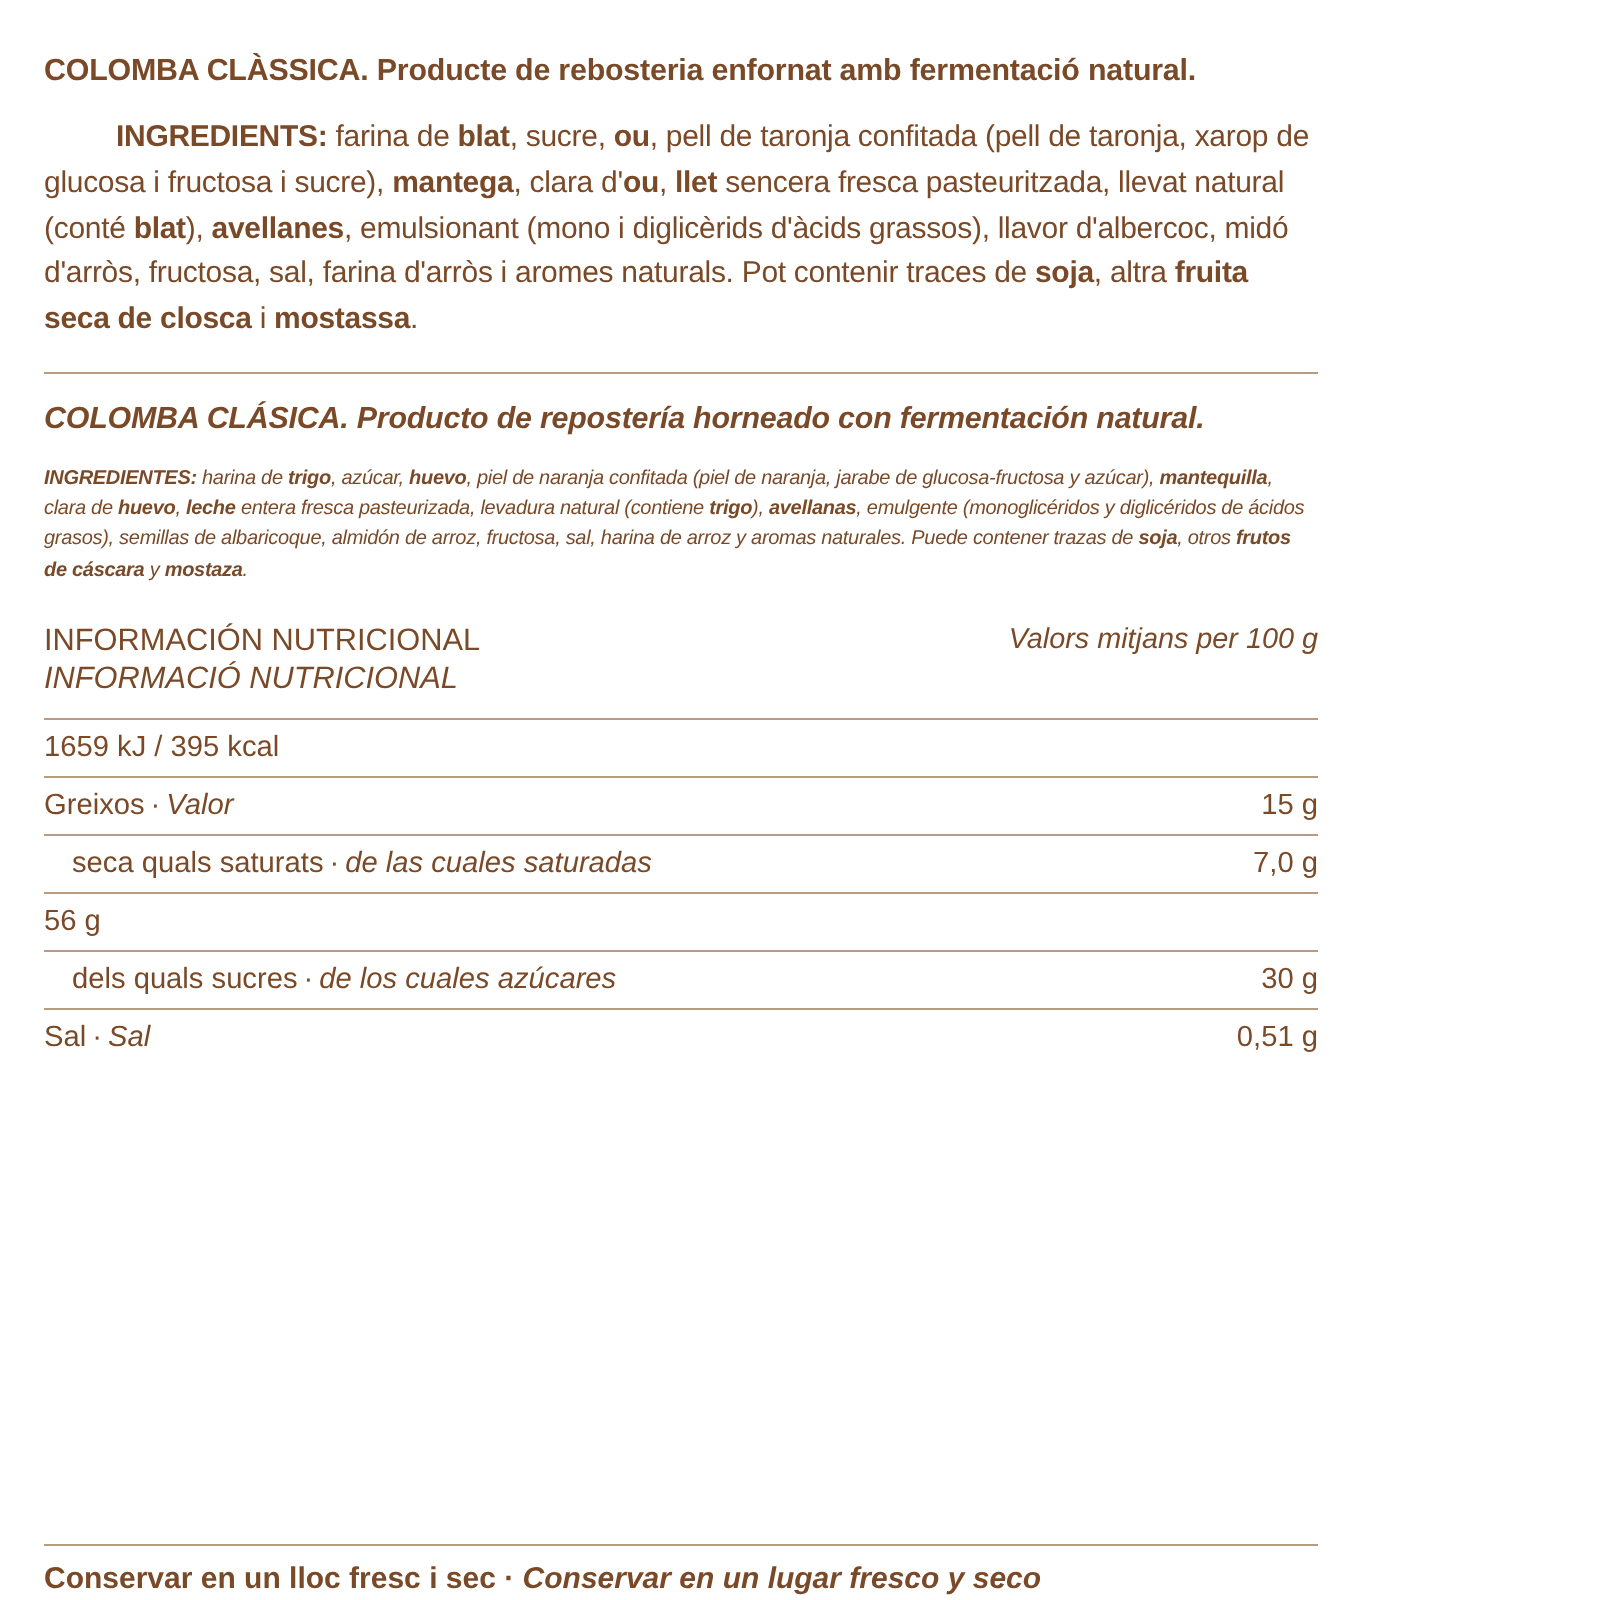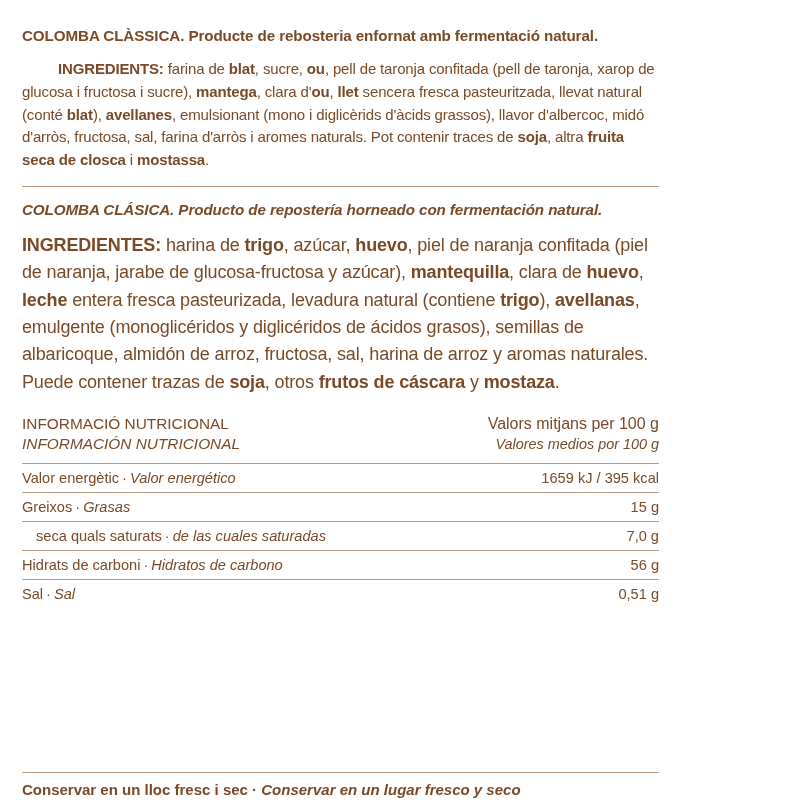--- a/index.html
+++ b/index.html
@@ -54,24 +54,25 @@
     font-size: 15.2px;
     line-height: 1.25;
     margin: 0 0 13px 0;
     color: #7a4a28;
     font-style: italic;
     letter-spacing: -0.1px;
   }
   .heading-es .b { font-weight: bold; }
 
   .para-es {
-    font-size: 18px;
+    font-size: 10px;
     line-height: 1.52;
     color: #7a4a28;
     margin: 0;
+    font-style: italic;
     letter-spacing: -0.15px;
   }
   .para-es .lbl { font-weight: bold; }
   .para-es b { font-weight: bold; }
 
   
   .nutri {
     margin-top: 18px;
   }
   .nutri-head {
@@ -158,57 +159,56 @@
     <span class="b">Producto de repostería horneado con fermentación natural.</span>
   </div>
 
   <p class="para-es">
     <span class="lbl">INGREDIENTES:</span><span> harina de <b>trigo</b>, azúcar, <b>huevo</b>, piel de naranja confitada (piel de naranja, jarabe de glucosa-fructosa y azúcar), <b>mantequilla</b>, clara de <b>huevo</b>, <b>leche</b> entera fresca pasteurizada, levadura natural (contiene <b>trigo</b>), <b>avellanas</b>, emulgente (monoglicéridos y diglicéridos de ácidos grasos), semillas de albaricoque, almidón de arroz, fructosa, sal, harina de arroz y aromas naturales. Puede contener trazas de <b>soja</b>, otros <b>frutos de cáscara</b> y <b>mostaza</b>.</span>
   </p>
 
   <div class="nutri">
     <div class="nutri-head">
       <div class="nutri-head-left">
+        <div>INFORMACIÓN NUTRICIONAL</div>
         <div>INFORMACIÓ NUTRICIONAL</div>
-        <div>INFORMACIÓN NUTRICIONAL</div>
       </div>
       <div class="nutri-head-right">
         <div>Valors mitjans per 100 g</div>
-        <div>Valores medios por 100 g</div>
-      </div>
-    </div>
-
-    <div class="nutri-row">
-      <div class="cell-label">
-        <span class="label-ca">Valor energètic</span><span class="sep">·</span><span class="label-es">Valor energético</span>
-      </div>
+      </div>
+    </div>
+
+    <div class="nutri-row">
       <div class="cell-value">1659 kJ / 395 kcal</div>
     </div>
 
     <div class="nutri-row">
       <div class="cell-label">
-        <span class="label-ca">Greixos</span><span class="sep">·</span><span class="label-es">Grasas</span>
+        <span class="label-ca">Greixos</span><span class="sep">·</span><span class="label-es">Valor</span>
       </div>
       <div class="cell-value">15 g</div>
     </div>
 
     <div class="nutri-row indent">
       <div class="cell-label">
         <span class="label-ca">seca quals saturats</span><span class="sep">·</span><span class="label-es">de las cuales saturadas</span>
       </div>
       <div class="cell-value">7,0 g</div>
     </div>
 
     <div class="nutri-row">
-      <div class="cell-label">
-        <span class="label-ca">Hidrats de carboni</span><span class="sep">·</span><span class="label-es">Hidratos de carbono</span>
-      </div>
       <div class="cell-value">56 g</div>
     </div>
 
+    <div class="nutri-row indent">
+      <div class="cell-label">
+        <span class="label-ca">dels quals sucres</span><span class="sep">·</span><span class="label-es">de los cuales azúcares</span>
+      </div>
+      <div class="cell-value">30 g</div>
+    </div>
 
 
     <div class="nutri-row">
       <div class="cell-label">
         <span class="label-ca">Sal</span><span class="sep">·</span><span class="label-es">Sal</span>
       </div>
       <div class="cell-value">0,51 g</div>
     </div>
   </div>
 

